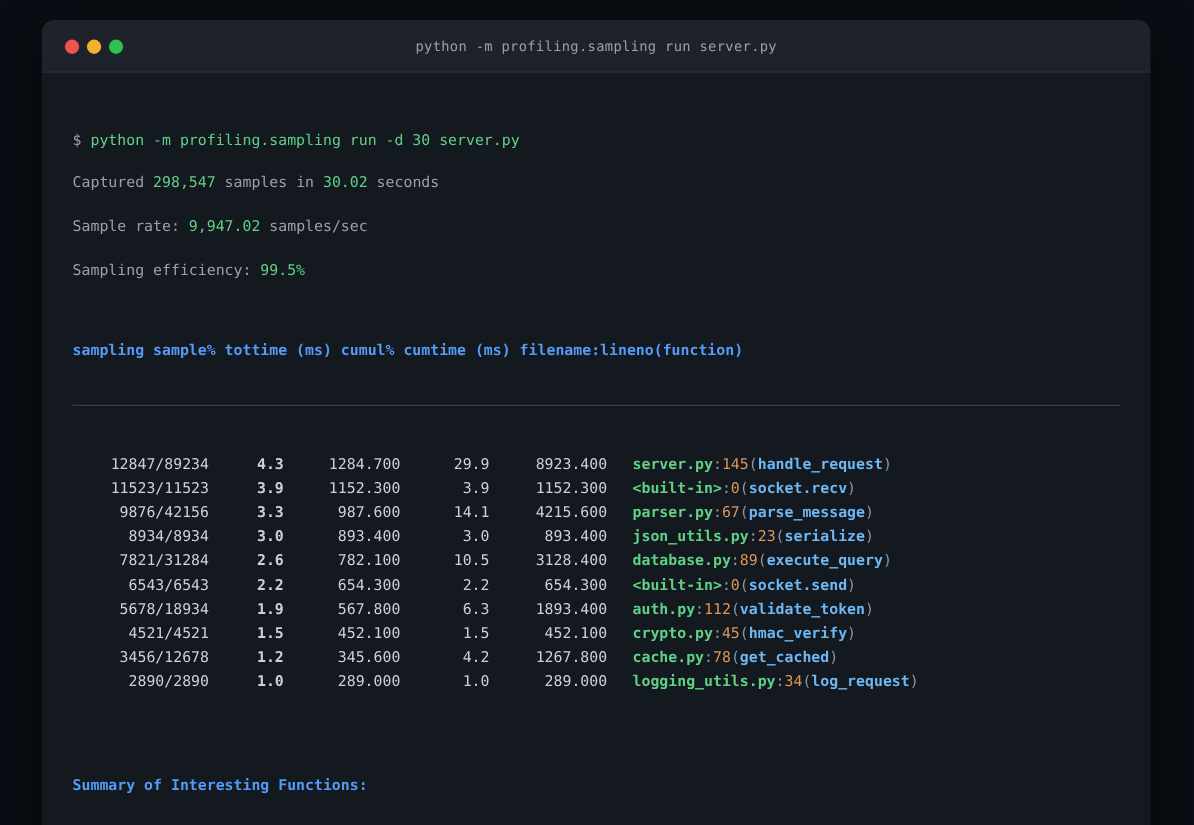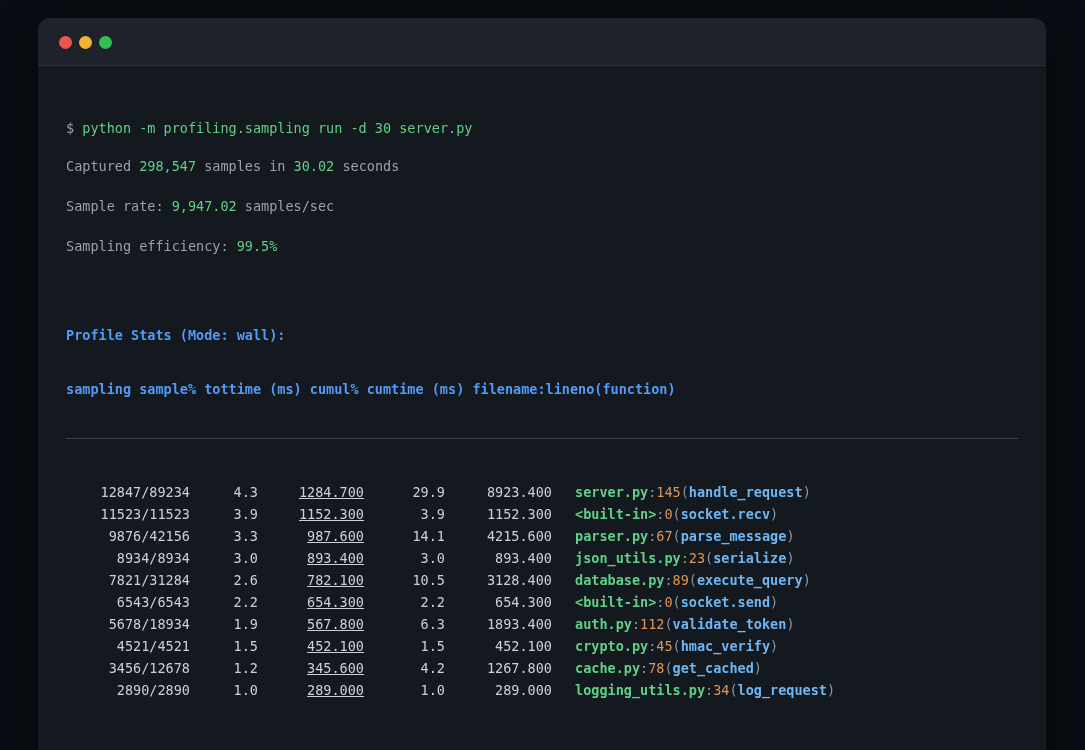--- a/index.html
+++ b/index.html
@@ -45,41 +45,41 @@
   .tk-value{color:var(--green);font-weight:400;}
   .tk-file{color:var(--green);font-weight:bold;}
   .tk-lineno{color:var(--orange);}
   .tk-func{color:var(--func);font-weight:bold;}
   .tk-punct{color:var(--punct);}
   
   .tk-col-nsamples,.tk-col-sample,.tk-col-tottime,.tk-col-cumul,.tk-col-cumtime{
     display:inline-block;text-align:right;color:var(--num);
   }
   .tk-col-nsamples{width:124px;}
-  .tk-col-sample{width:68px;}
-  .tk-col-tottime{width:106px;text-decoration:underline;}
+  .tk-col-sample{width:68px;font-weight:bold;}
+  .tk-col-tottime{width:106px;}
   .tk-col-cumul{width:81px;}
   .tk-col-cumtime{width:107px;margin-right:23px;}
 </style>
 </head>
 <body>
 
 <div class="window">
   <div class="titlebar">
     <div class="dots">
       <span class="dot red"></span>
       <span class="dot yellow"></span>
       <span class="dot green"></span>
     </div>
+    <div class="title">python -m profiling.sampling run server.py</div>
   </div>
 
   <div class="content">
     <div class="intro"><div class="tline"><span class="tk tk-prompt">$ </span><span class="tk tk-cmd">python -m profiling.sampling run -d 30 server.py</span></div><div class="tline"><span class="tk tk-label">Captured </span><span class="tk tk-value">298,547</span><span class="tk tk-label"> samples in </span><span class="tk tk-value">30.02</span><span class="tk tk-label"> seconds</span></div><div class="tline"><span class="tk tk-label">Sample rate: </span><span class="tk tk-value">9,947.02</span><span class="tk tk-label"> samples/sec</span></div><div class="tline"><span class="tk tk-label">Sampling efficiency: </span><span class="tk tk-value">99.5%</span></div></div>
 
-    <div class="sec-title t-profile">Profile Stats (Mode: wall):</div>
     <div class="cols-header">sampling sample% tottime (ms) cumul% cumtime (ms) filename:lineno(function)</div>
     <hr class="rule">
     <div class="rows"><div class="tline"><span class="tk tk-col-nsamples">12847/89234</span><span class="tk tk-col-sample">4.3</span><span class="tk tk-col-tottime">1284.700</span><span class="tk tk-col-cumul">29.9</span><span class="tk tk-col-cumtime">8923.400</span><span class="tk tk-file">server.py</span><span class="tk tk-punct">:</span><span class="tk tk-lineno">145</span><span class="tk tk-punct">(</span><span class="tk tk-func">handle_request</span><span class="tk tk-punct">)</span></div><div class="tline"><span class="tk tk-col-nsamples">11523/11523</span><span class="tk tk-col-sample">3.9</span><span class="tk tk-col-tottime">1152.300</span><span class="tk tk-col-cumul">3.9</span><span class="tk tk-col-cumtime">1152.300</span><span class="tk tk-file">&lt;built-in&gt;</span><span class="tk tk-punct">:</span><span class="tk tk-lineno">0</span><span class="tk tk-punct">(</span><span class="tk tk-func">socket.recv</span><span class="tk tk-punct">)</span></div><div class="tline"><span class="tk tk-col-nsamples">9876/42156</span><span class="tk tk-col-sample">3.3</span><span class="tk tk-col-tottime">987.600</span><span class="tk tk-col-cumul">14.1</span><span class="tk tk-col-cumtime">4215.600</span><span class="tk tk-file">parser.py</span><span class="tk tk-punct">:</span><span class="tk tk-lineno">67</span><span class="tk tk-punct">(</span><span class="tk tk-func">parse_message</span><span class="tk tk-punct">)</span></div><div class="tline"><span class="tk tk-col-nsamples">8934/8934</span><span class="tk tk-col-sample">3.0</span><span class="tk tk-col-tottime">893.400</span><span class="tk tk-col-cumul">3.0</span><span class="tk tk-col-cumtime">893.400</span><span class="tk tk-file">json_utils.py</span><span class="tk tk-punct">:</span><span class="tk tk-lineno">23</span><span class="tk tk-punct">(</span><span class="tk tk-func">serialize</span><span class="tk tk-punct">)</span></div><div class="tline"><span class="tk tk-col-nsamples">7821/31284</span><span class="tk tk-col-sample">2.6</span><span class="tk tk-col-tottime">782.100</span><span class="tk tk-col-cumul">10.5</span><span class="tk tk-col-cumtime">3128.400</span><span class="tk tk-file">database.py</span><span class="tk tk-punct">:</span><span class="tk tk-lineno">89</span><span class="tk tk-punct">(</span><span class="tk tk-func">execute_query</span><span class="tk tk-punct">)</span></div><div class="tline"><span class="tk tk-col-nsamples">6543/6543</span><span class="tk tk-col-sample">2.2</span><span class="tk tk-col-tottime">654.300</span><span class="tk tk-col-cumul">2.2</span><span class="tk tk-col-cumtime">654.300</span><span class="tk tk-file">&lt;built-in&gt;</span><span class="tk tk-punct">:</span><span class="tk tk-lineno">0</span><span class="tk tk-punct">(</span><span class="tk tk-func">socket.send</span><span class="tk tk-punct">)</span></div><div class="tline"><span class="tk tk-col-nsamples">5678/18934</span><span class="tk tk-col-sample">1.9</span><span class="tk tk-col-tottime">567.800</span><span class="tk tk-col-cumul">6.3</span><span class="tk tk-col-cumtime">1893.400</span><span class="tk tk-file">auth.py</span><span class="tk tk-punct">:</span><span class="tk tk-lineno">112</span><span class="tk tk-punct">(</span><span class="tk tk-func">validate_token</span><span class="tk tk-punct">)</span></div><div class="tline"><span class="tk tk-col-nsamples">4521/4521</span><span class="tk tk-col-sample">1.5</span><span class="tk tk-col-tottime">452.100</span><span class="tk tk-col-cumul">1.5</span><span class="tk tk-col-cumtime">452.100</span><span class="tk tk-file">crypto.py</span><span class="tk tk-punct">:</span><span class="tk tk-lineno">45</span><span class="tk tk-punct">(</span><span class="tk tk-func">hmac_verify</span><span class="tk tk-punct">)</span></div><div class="tline"><span class="tk tk-col-nsamples">3456/12678</span><span class="tk tk-col-sample">1.2</span><span class="tk tk-col-tottime">345.600</span><span class="tk tk-col-cumul">4.2</span><span class="tk tk-col-cumtime">1267.800</span><span class="tk tk-file">cache.py</span><span class="tk tk-punct">:</span><span class="tk tk-lineno">78</span><span class="tk tk-punct">(</span><span class="tk tk-func">get_cached</span><span class="tk tk-punct">)</span></div><div class="tline"><span class="tk tk-col-nsamples">2890/2890</span><span class="tk tk-col-sample">1.0</span><span class="tk tk-col-tottime">289.000</span><span class="tk tk-col-cumul">1.0</span><span class="tk tk-col-cumtime">289.000</span><span class="tk tk-file">logging_utils.py</span><span class="tk tk-punct">:</span><span class="tk tk-lineno">34</span><span class="tk tk-punct">(</span><span class="tk tk-func">log_request</span><span class="tk tk-punct">)</span></div></div>
 
     <div class="sec-title t-summary">Summary of Interesting Functions:</div>
 
     
     
 
     

